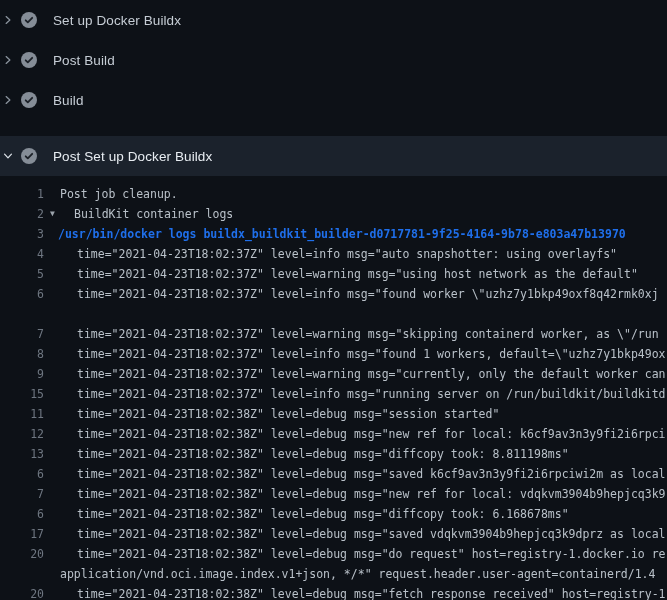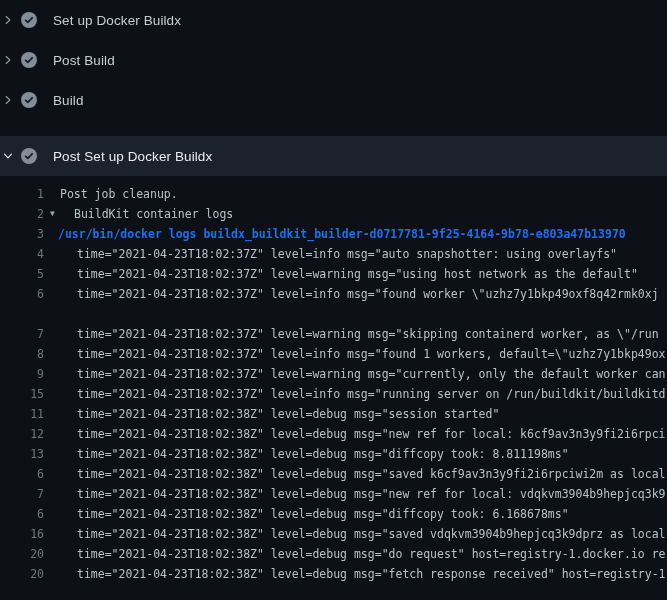--- a/index.html
+++ b/index.html
@@ -180,29 +180,34 @@
       <span class="num">7</span>
       
       <span class="text">time="2021-04-23T18:02:38Z" level=debug msg="new ref for local: vdqkvm3904b9hepjcq3k9</span>
     </div>
       <div class="line k-log">
       <span class="num">6</span>
       
       <span class="text">time="2021-04-23T18:02:38Z" level=debug msg="diffcopy took: 6.168678ms"</span>
     </div>
       <div class="line k-log">
-      <span class="num">16</span>
+      <span class="num">17</span>
       
       <span class="text">time="2021-04-23T18:02:38Z" level=debug msg="saved vdqkvm3904b9hepjcq3k9dprz as local"</span>
     </div>
       <div class="line k-log">
       <span class="num">20</span>
       
       <span class="text">time="2021-04-23T18:02:38Z" level=debug msg="do request" host=registry-1.docker.io re</span>
     </div>
+      <div class="line k-cont">
+      <span class="num"></span>
+      
+      <span class="text">application/vnd.oci.image.index.v1+json, */*" request.header.user-agent=containerd/1.4</span>
+    </div>
       <div class="line k-log">
       <span class="num">20</span>
       
       <span class="text">time="2021-04-23T18:02:38Z" level=debug msg="fetch response received" host=registry-1</span>
     </div>
     </div>
 
 </div>
 
 </body></html>

